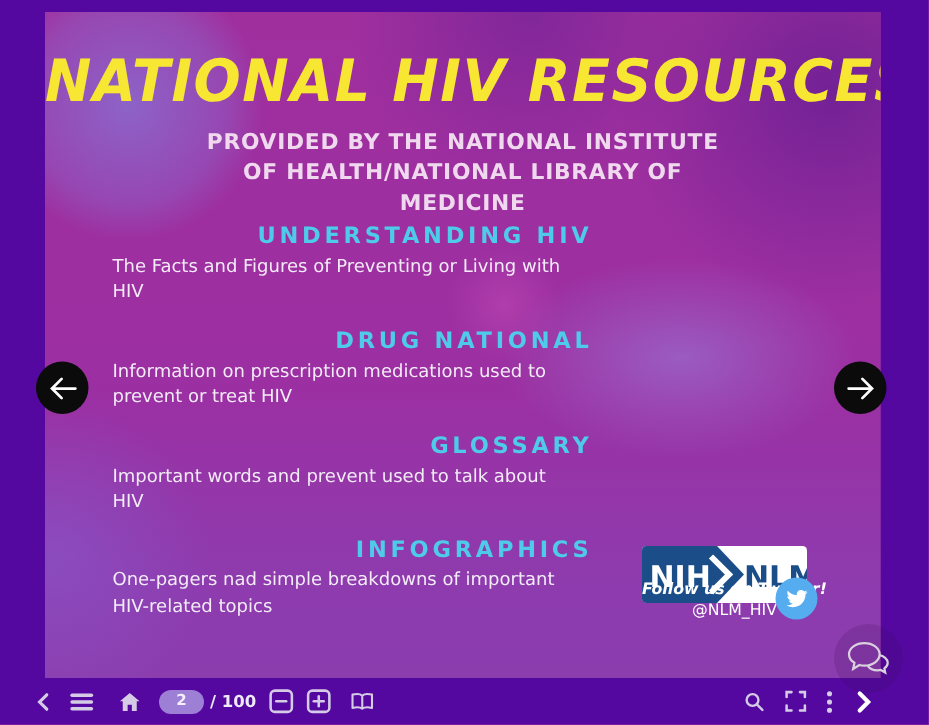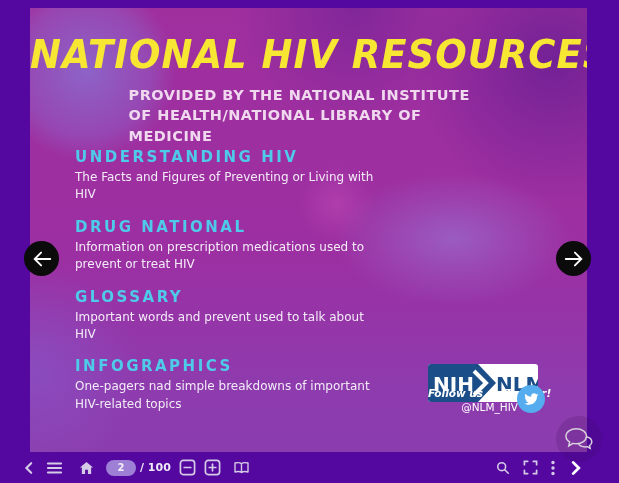--- a/index.html
+++ b/index.html
@@ -26,30 +26,30 @@
   }
 
   .slide-title {
     margin-top:25px; text-align:center;
     font-size:37px; font-weight:bold; font-style:italic;
     letter-spacing:1px; color:#f7e733;
     transform:scaleY(1.05);
     white-space:nowrap;
   }
   .slide-subtitle {
-    margin:9px auto 0; width:360px; text-align:left;
+    margin:9px auto 0; width:360px; text-align:center;
     font-size:14.5px; font-weight:bold; line-height:1.4;
     color:#f0d9ef; letter-spacing:.5px;
   }
 
   .sections { position:absolute; left:45px; top:140px; width:320px; }
   .section { margin-bottom:14px; }
   .section-heading {
     font-size:15px; font-weight:bold; letter-spacing:2.5px;
-    color:#4ecbe8; margin-bottom:3px;
+    color:#4ecbe8; margin-bottom:3px;text-align:right;
   }
   .section-body {
     font-size:12px; line-height:1.45; color:#f3ecf7; max-width:312px;
   }
 
   
   .logo-block { position:absolute; left:398px; top:356px;text-decoration:underline; }
   .social-text { position:absolute; left:398px; top:379px; color:#fff; }
   .social-line1 { font-size:10.5px; font-weight:bold; font-style:italic; }
   .social-line2 { font-size:10.5px; margin-top:2px;text-align:center; }

